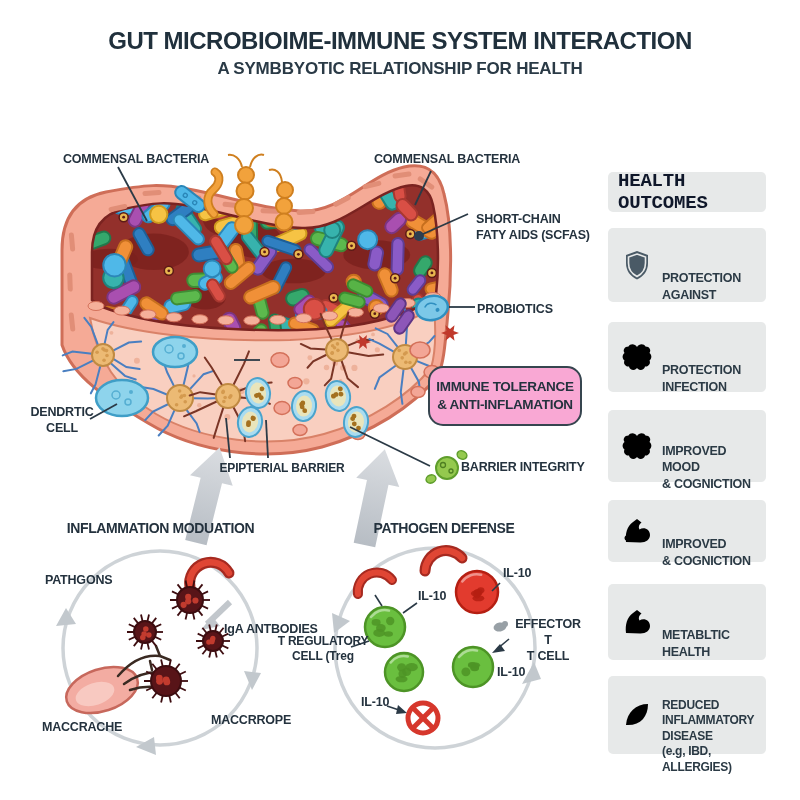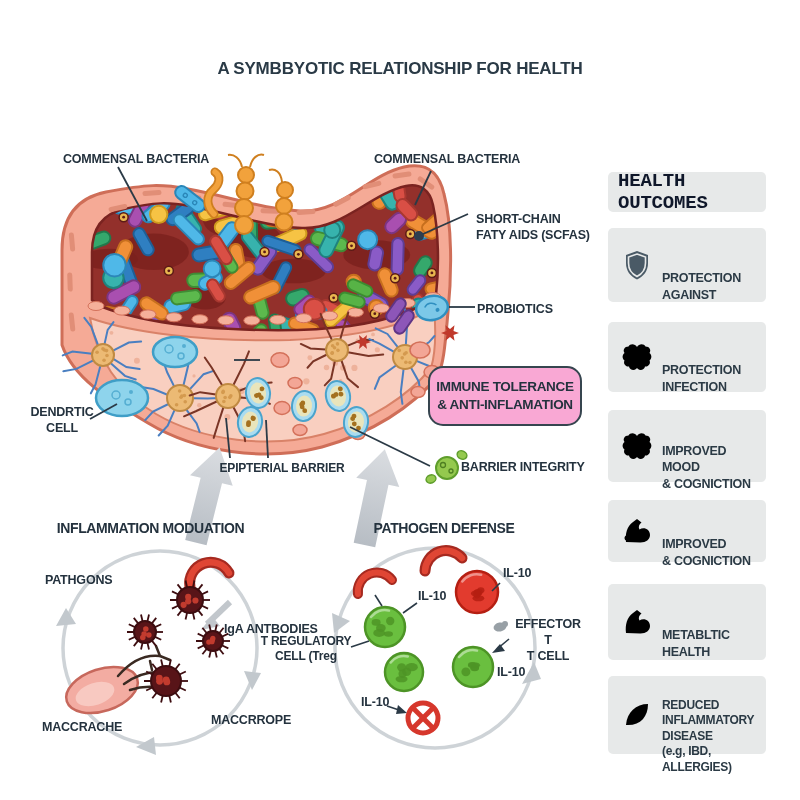--- a/index.html
+++ b/index.html
@@ -624,44 +624,45 @@
       <line x1="351" y1="647" x2="369" y2="641"></line>
       <line x1="375" y1="595" x2="382" y2="606"></line>
       <line x1="509" y1="639" x2="497" y2="649"></line>
       <line x1="387" y1="706" x2="402" y2="711"></line>
     </g>
     <polygon points="492,653 500,644 505,651" fill="#2b3a46"></polygon>
     <polygon points="407,713 398,705 396,714" fill="#2b3a46"></polygon>
   </g>
 </svg>
 
+<div class="lbl" id="main-title">GUT MICROBIOIME-IMMUNE SYSTEM INTERACTION</div>
 <div class="lbl" id="sub-title">A SYMBBYOTIC RELATIONSHIP FOR HEALTH</div>
 
 <div class="lbl" style="left:63px;top:151px;">COMMENSAL BACTERIA</div>
 <div class="lbl" style="left:374px;top:151px;">COMMENSAL BACTERIA</div>
 <div class="lbl" style="left:476px;top:191px;margin-top:20px;">SHORT-CHAIN
 FATY AIDS (SCFAS)</div>
 <div class="lbl" style="left:477px;top:301px;">PROBIOTICS</div>
 <div id="tolerance-box">IMMUNE TOLERANCE
 &amp; ANTI-INFLAMATION</div>
 <div class="lbl ctr" style="left:28px;top:404px;width:68px;">DENDRTIC
 CELL</div>
 <div class="lbl ctr" style="left:212px;top:461px;width:140px;font-size:12px;">EPIPTERIAL BARRIER</div>
 <div class="lbl" style="left:461px;top:459px;">BARRIER INTEGRITY</div>
 
-<div class="lbl ctr diag-title" style="left:48px;top:520px;width:205px;">INFLAMMATION MODUATION</div>
+<div class="lbl ctr diag-title" style="left:58px;top:520px;width:205px;">INFLAMMATION MODUATION</div>
 <div class="lbl" style="left:45px;top:572px;">PATHGONS</div>
 <div class="lbl" style="left:224px;top:595px;margin-top:26px;">IgA ANTBODIES</div>
 <div class="lbl" style="left:42px;top:719px;">MACCRACHE</div>
 <div class="lbl" style="left:211px;top:712px;">MACCRROPE</div>
 
 <div class="lbl ctr diag-title" style="left:344px;top:520px;width:200px;">PATHOGEN DEFENSE</div>
 <div class="lbl" style="left:503px;top:565px;">IL-10</div>
 <div class="lbl" style="left:418px;top:588px;">IL-10</div>
-<div class="lbl ctr" style="left:257px;top:634px;width:98px;font-size:12px;">T REGULATORY
+<div class="lbl ctr" style="left:274px;top:634px;width:98px;font-size:12px;">T REGULATORY
 CELL (Treg</div>
 <div class="lbl ctr" style="left:512px;top:616px;width:72px;">EFFECTOR T
 T CELL</div>
 <div class="lbl" style="left:497px;top:664px;">IL-10</div>
 <div class="lbl" style="left:361px;top:694px;">IL-10</div>
 
 <div class="sb-box sb-head" style="top:172px;height:40px;">HEALTH OUTCOMES</div>
 
 <div class="sb-box" style="top:228px;height:74px;">
   <span class="sb-icon">

